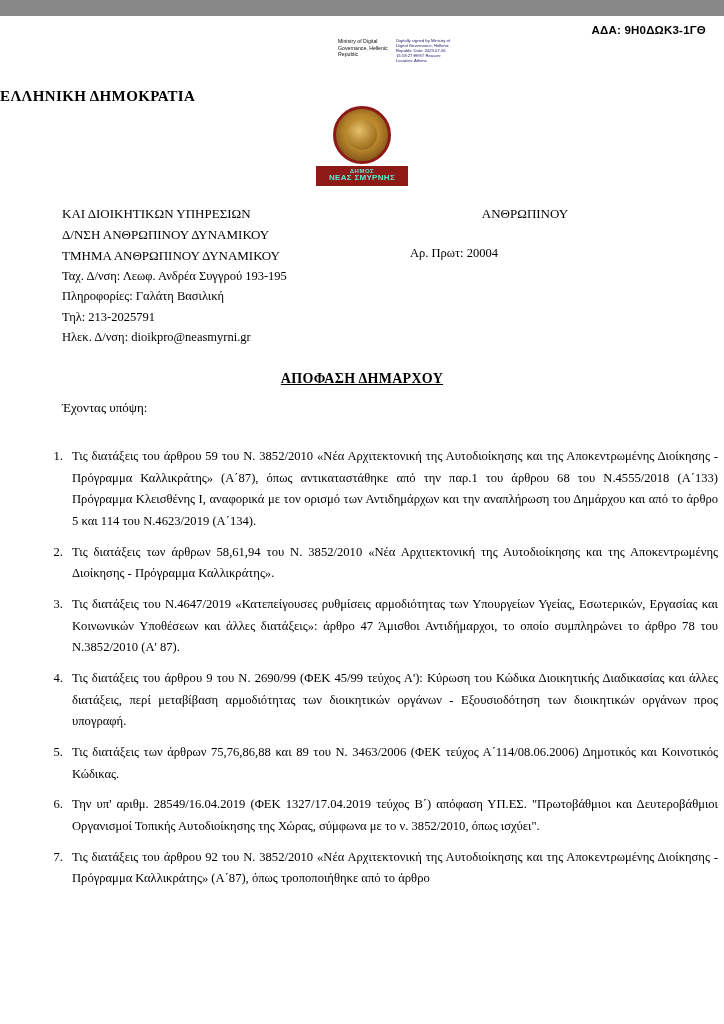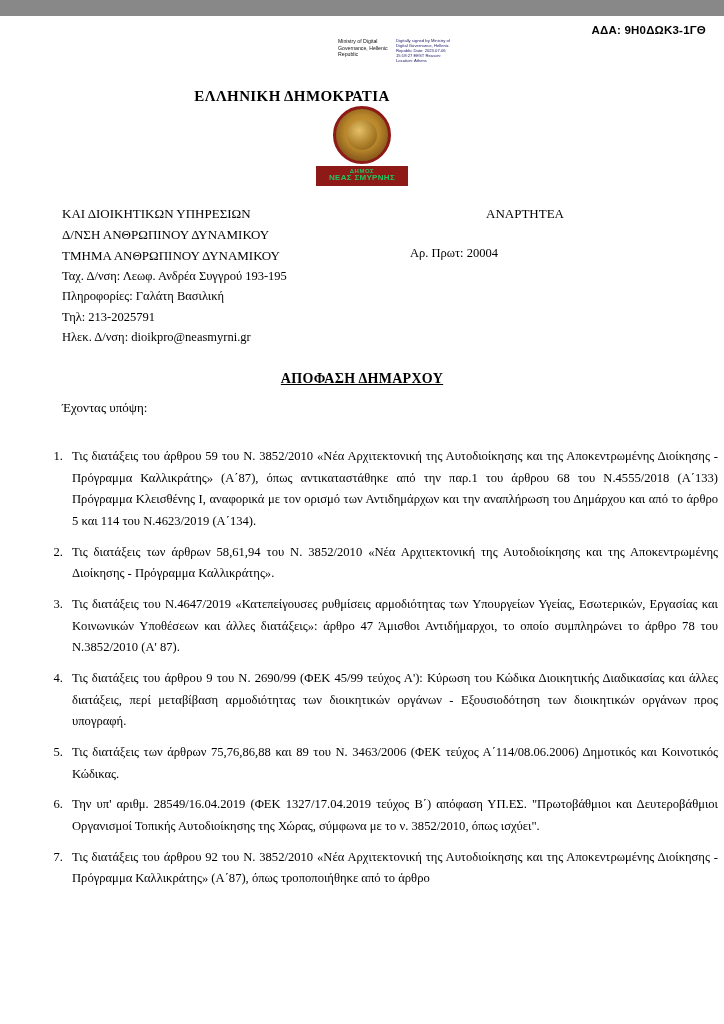--- a/index.html
+++ b/index.html
@@ -49,21 +49,20 @@
     width: 62px;
     font-size: 4.2px;
     line-height: 1.2;
     color: #1b1b6b;
   }
   .title-republic {
     position: absolute;
     top: 72px;
     left: 0;
     width: 584px;
-    text-align: center;
     font-size: 15px;
     font-weight: bold;
     letter-spacing: 0.4px;
   }
   .emblem {
     position: absolute;
     top: 90px;
     left: 50%;
     transform: translateX(-50%);
     width: 96px;
@@ -88,21 +87,21 @@
     height: 30px;
     margin-left: -15px;
     margin-top: -15px;
     border-radius: 50%;
     background: radial-gradient(circle at 40% 35%, #e5c169 0%, #a97b26 60%, #7a5317 100%);
   }
   .emblem .band {
     margin: 2px auto 0;
     width: 92px;
     background: #8e1a17;
-    color: #22c55e;
+    color: #5eead4;
     text-align: center;
     font-family: "Liberation Sans", sans-serif;
     font-weight: bold;
     line-height: 1.05;
     padding: 2px 0 3px;
     box-sizing: border-box;
   }
   .emblem .band .l1 { font-size: 6px; letter-spacing: 0.5px; }
   .emblem .band .l2 { font-size: 8px; letter-spacing: 0.3px; }
 
@@ -192,21 +191,21 @@
     <div class="big">ΚΑΙ ΔΙΟΙΚΗΤΙΚΩΝ ΥΠΗΡΕΣΙΩΝ</div>
     <div class="big">Δ/ΝΣΗ ΑΝΘΡΩΠΙΝΟΥ ΔΥΝΑΜΙΚΟΥ</div>
     <div class="big">ΤΜΗΜΑ  ΑΝΘΡΩΠΙΝΟΥ ΔΥΝΑΜΙΚΟΥ</div>
     <div>Ταχ. Δ/νση: Λεωφ. Ανδρέα Συγγρού 193-195</div>
     <div>Πληροφορίες: Γαλάτη Βασιλική</div>
     <div>Τηλ: 213-2025791</div>
     <div>Ηλεκ. Δ/νση: dioikpro@neasmyrni.gr</div>
   </div>
 
   <div class="right-col">
-    <span class="anartitea">ΑΝΑΡΤΗΤΕΑ</span>
+    <span class="anartitea">ΑΝΘΡΩΠΙΝΟΥ</span>
     <span class="row" style="height:19px;display:block;"></span>
     <span class="row">Αρ. Πρωτ: 20004</span>
   </div>
 
   <div class="decision-title">ΑΠΟΦΑΣΗ ΔΗΜΑΡΧΟΥ</div>
   <div class="having">Έχοντας υπόψη:</div>
 
   <ol class="items">
     <li>Τις διατάξεις του άρθρου 59 του Ν. 3852/2010 «Νέα Αρχιτεκτονική της Αυτοδιοίκησης και της Αποκεντρωμένης Διοίκησης - Πρόγραμμα Καλλικράτης» (Α΄87), όπως αντικαταστάθηκε από την παρ.1 του άρθρου 68 του Ν.4555/2018 (Α΄133) Πρόγραμμα Κλεισθένης Ι, αναφορικά με τον ορισμό των Αντιδημάρχων και την αναπλήρωση του Δημάρχου και από το άρθρο 5 και 114 του Ν.4623/2019 (Α΄134).</li>
     <li>Τις διατάξεις των άρθρων 58,61,94 του Ν. 3852/2010 «Νέα Αρχιτεκτονική της Αυτοδιοίκησης και της Αποκεντρωμένης Διοίκησης - Πρόγραμμα Καλλικράτης».</li>

